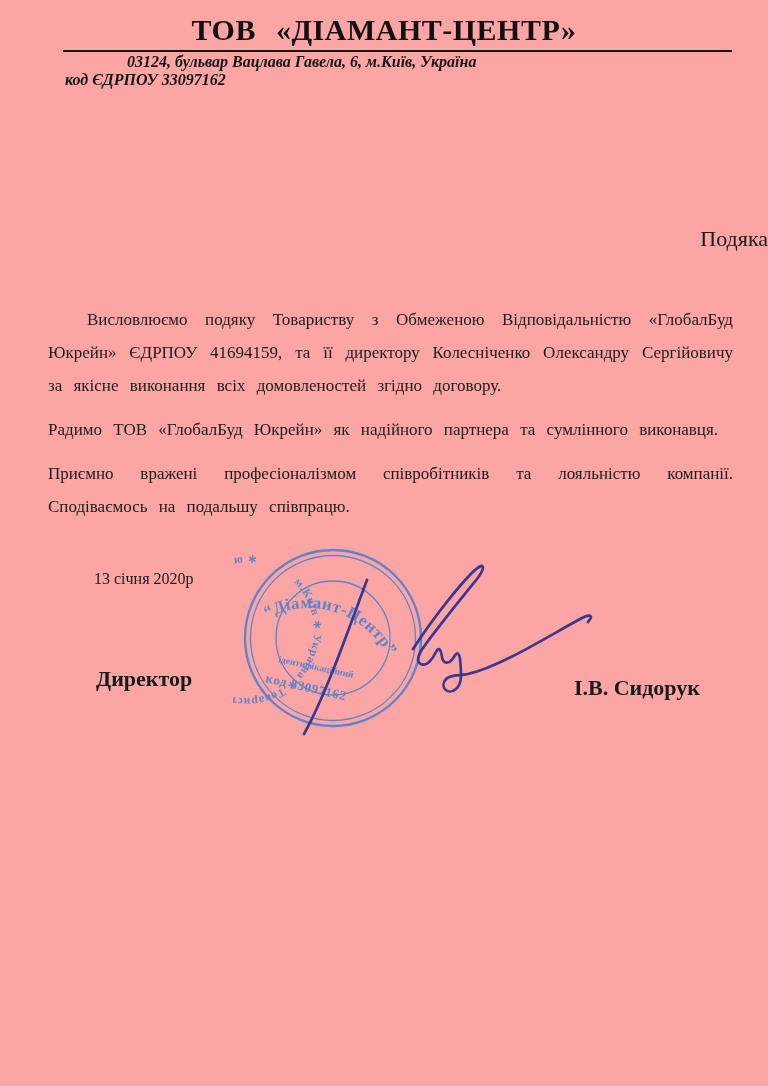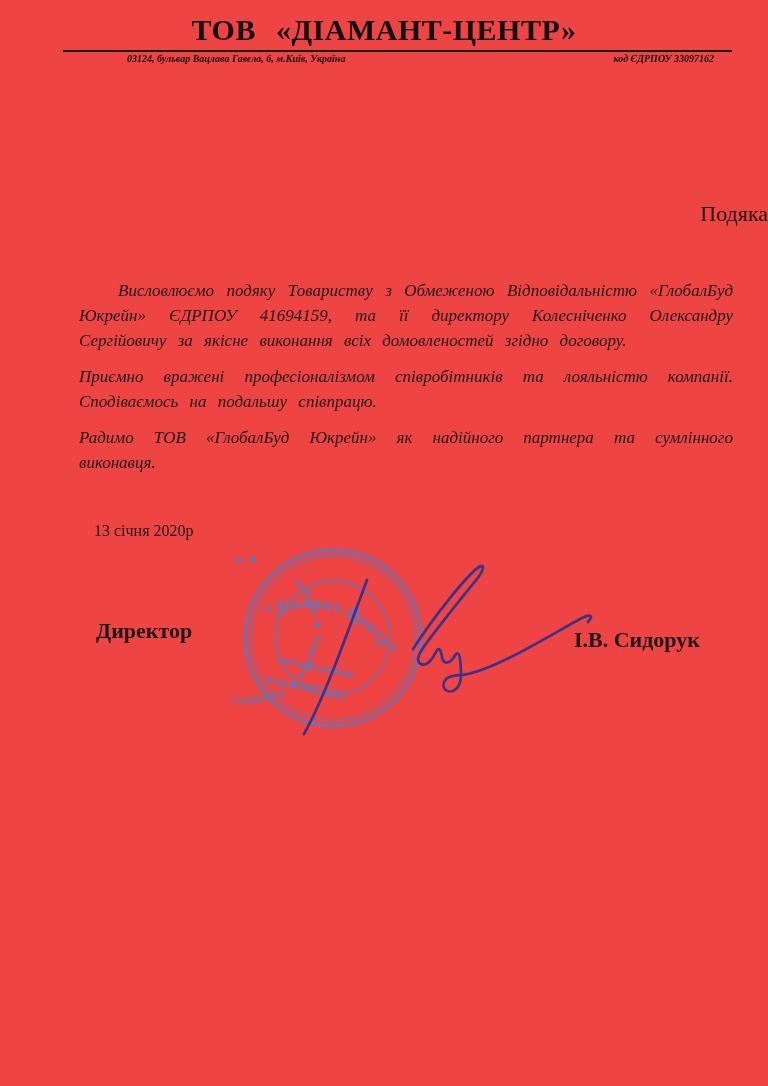--- a/index.html
+++ b/index.html
@@ -1,20 +1,20 @@
 <!DOCTYPE html>
 <html><head>
 <meta charset="utf-8">
 <style>
   html,body{margin:0;padding:0;background:#e8e8e8;}
   .page{
     position:relative;
     width:768px;height:1086px;
     margin:0 auto;
-    background:#ef4444;
+    background:#fca5a5;
     font-family:"Liberation Serif", serif;
     color:#1b1b1b;
     overflow:hidden;
   }
   
   .company-name{
     margin:0;
     padding-top:13px;
     text-align:center;
     font-size:30px;
@@ -27,40 +27,40 @@
     margin:3px 36px 0 63px;
     border:0;
     border-top:2.5px solid #141414;
   }
   .addr-row{
     display:flex;
     justify-content:space-between;
     margin:1px 45px 0 65px;
     font-weight:bold;
     font-style:italic;
-    font-size:10px;
+    font-size:16px;
     color:#141414;
+    flex-direction:column;
   }
   .addr-row .address{margin-left:62px;}
   .addr-row .edrpou{margin-right:9px;}
   
   .letter-title{
     margin:138px 0 0 30px;
     text-align:right;
     font-size:22px;
     font-weight:normal;
     line-height:24px;
   }
   .body-par{
-    margin:0 35px 11px 79px;
+    margin:0 35px 11px 48px;
     text-align:justify;
     font-size:17px;
-    line-height:25px;
+    line-height:33px;
     word-spacing:7px;
-    font-style:italic;
   }
   .body-par.first{
     text-indent:39px;
     margin-top:52px;
   }
   .letter-date{
     margin:47px 0 0 94px;
     font-size:16px;
   }
   .sig-row{
@@ -112,23 +112,23 @@
     <div class="addr-row">
       <span class="address">03124, бульвар Вацлава Гавела, 6, м.Київ, Україна</span>
       <span class="edrpou">код ЄДРПОУ 33097162</span>
     </div>
   </header>
 
   <h2 class="letter-title">Подяка</h2>
 
   <p class="body-par first">Висловлюємо подяку Товариству з Обмеженою Відповідальністю «ГлобалБуд Юкрейн» ЄДРПОУ 41694159, та її директору Колесніченко Олександру Сергійовичу за якісне виконання всіх домовленостей згідно договору.</p>
 
+  <p class="body-par">Радимо ТОВ «ГлобалБуд Юкрейн» як надійного партнера та сумлінного виконавця.</p>
+
   <p class="body-par">Приємно вражені професіоналізмом співробітників та лояльністю компанії. Сподіваємось на подальшу співпрацю.</p>
-
-  <p class="body-par">Радимо ТОВ «ГлобалБуд Юкрейн» як надійного партнера та сумлінного виконавця.</p>
 
   <div class="letter-date">13 січня 2020р</div>
 
   <div class="sig-row">
     <span class="signer-role">Директор</span>
     <span class="signer-name">І.В. Сидорук</span>
   </div>
 
   <svg class="stamp-svg" viewBox="0 0 200 200" aria-hidden="true">
     <g opacity="0.88">

